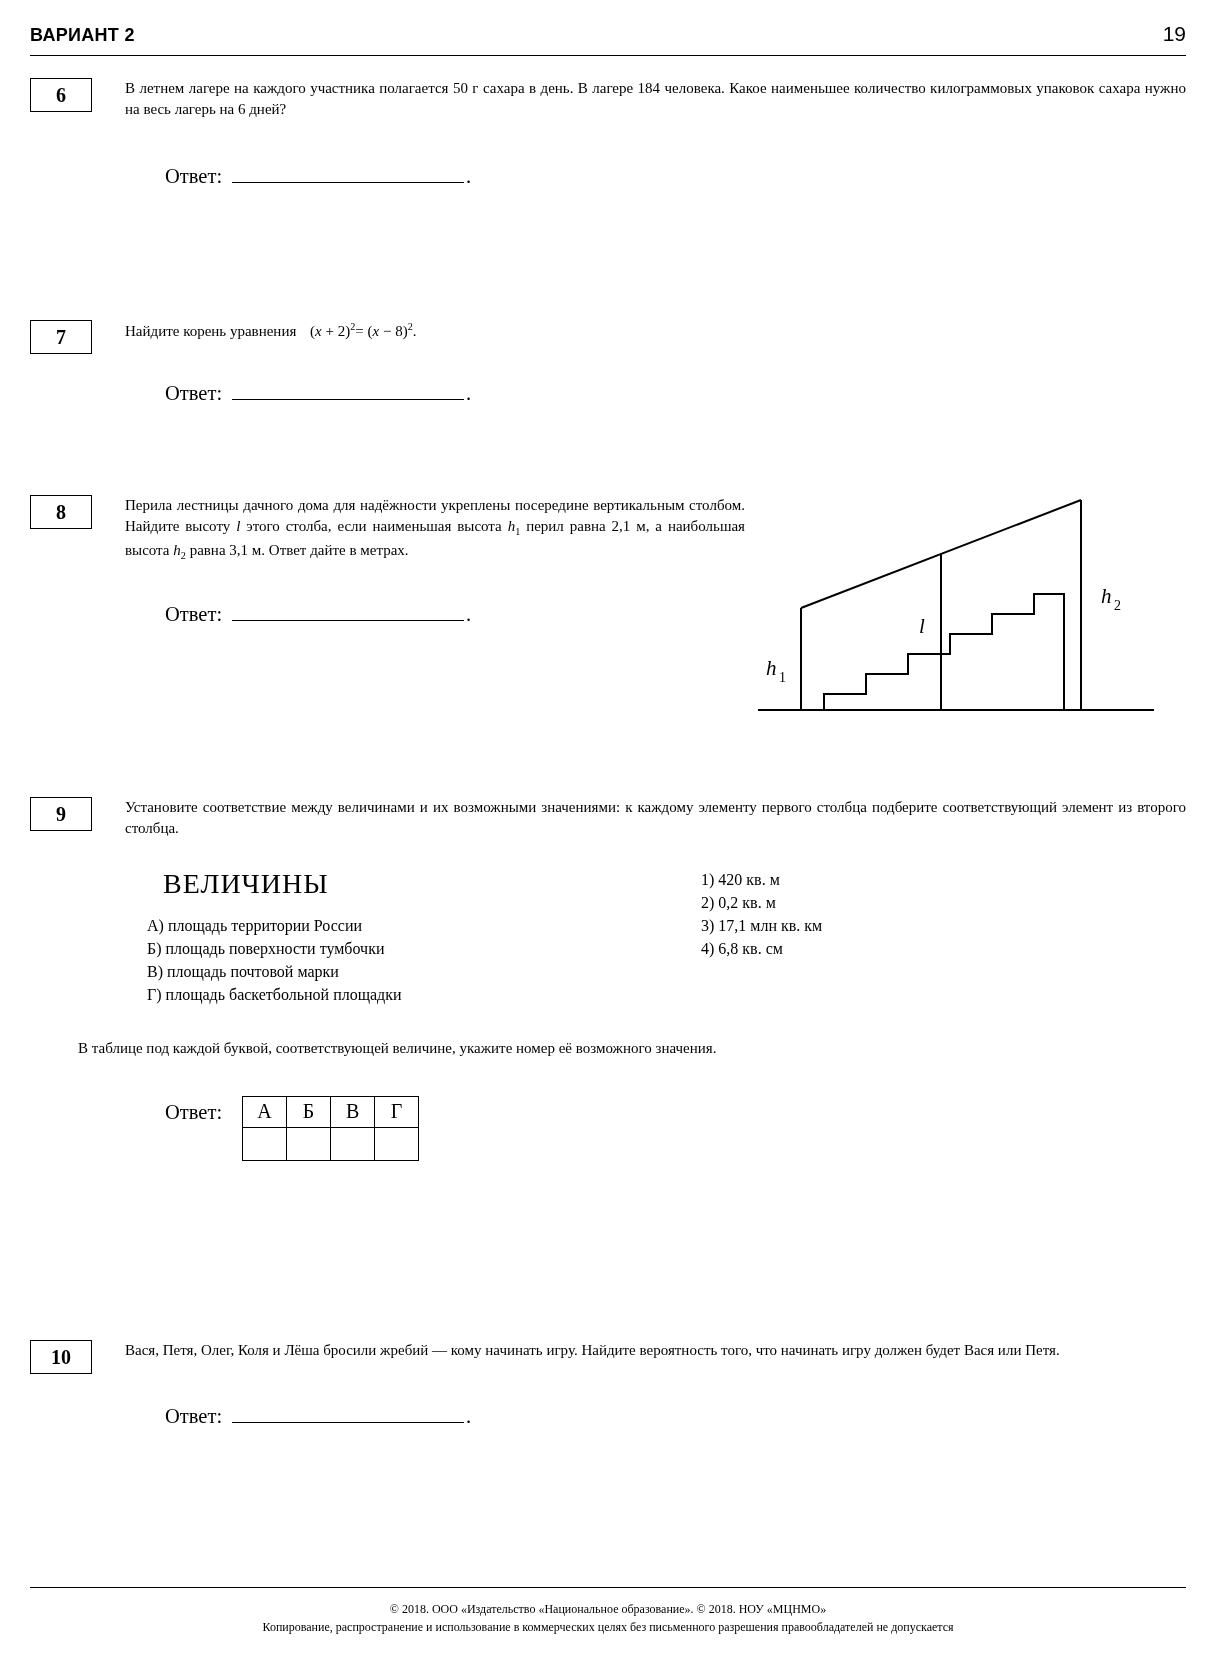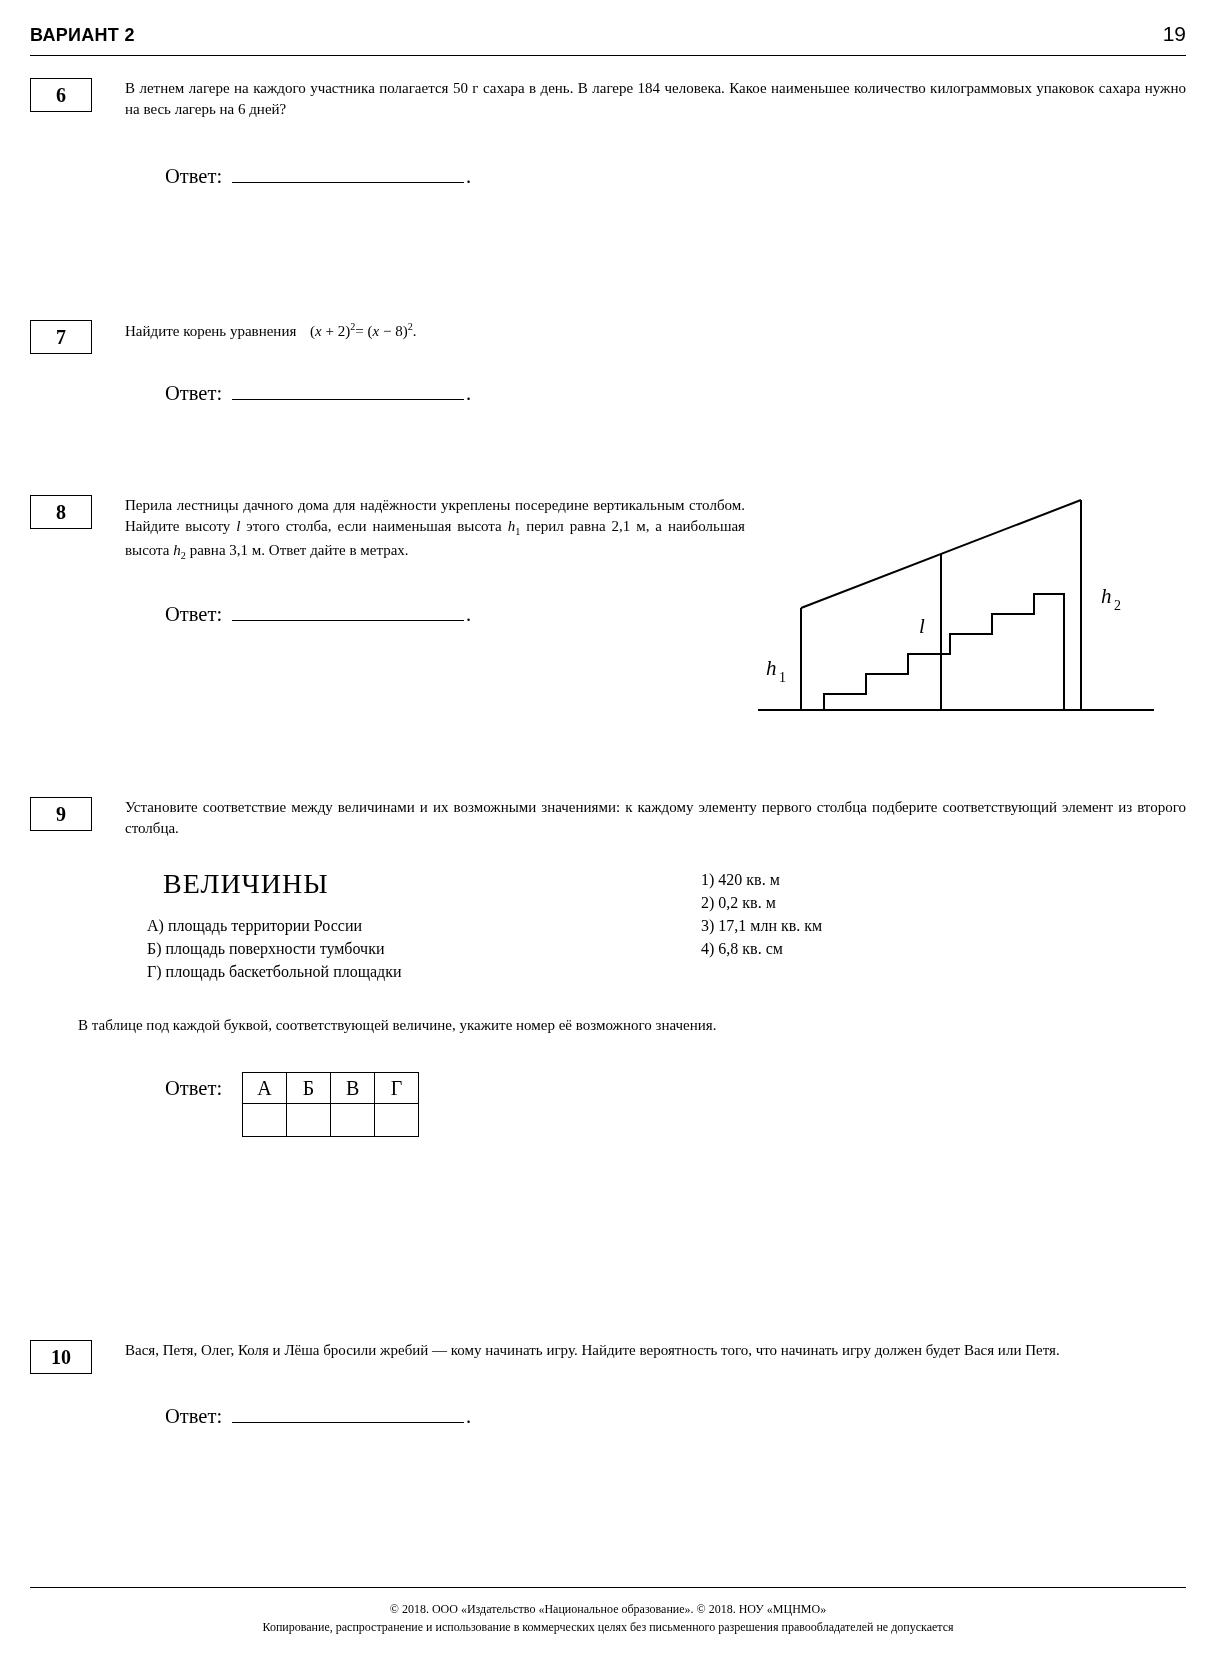--- a/index.html
+++ b/index.html
@@ -240,20 +240,21 @@
 
   <div class="task" style="top:797px;">
     <div class="task-num">9</div>
     <div class="task-body just">Установите соответствие между величинами и их возможными значениями: к каждому элементу первого столбца подберите соответствующий элемент из второго столбца.</div>
 
     <div class="cols" style="margin-top:28px;">
       <div class="col-left">
         <div class="col-head left">ВЕЛИЧИНЫ</div>
         <div class="col-item">А) площадь территории России</div>
         <div class="col-item">Б) площадь поверхности тумбочки</div>
+        <div class="col-item">В) площадь почтовой марки</div>
         <div class="col-item">Г) площадь баскетбольной площадки</div>
       </div>
       <div class="col-right">
         <div class="col-item right">1) 420 кв. м</div>
         <div class="col-item right">2) 0,2 кв. м</div>
         <div class="col-item right">3) 17,1 млн кв. км</div>
         <div class="col-item right">4) 6,8 кв. см</div>
       </div>
     </div>
 

